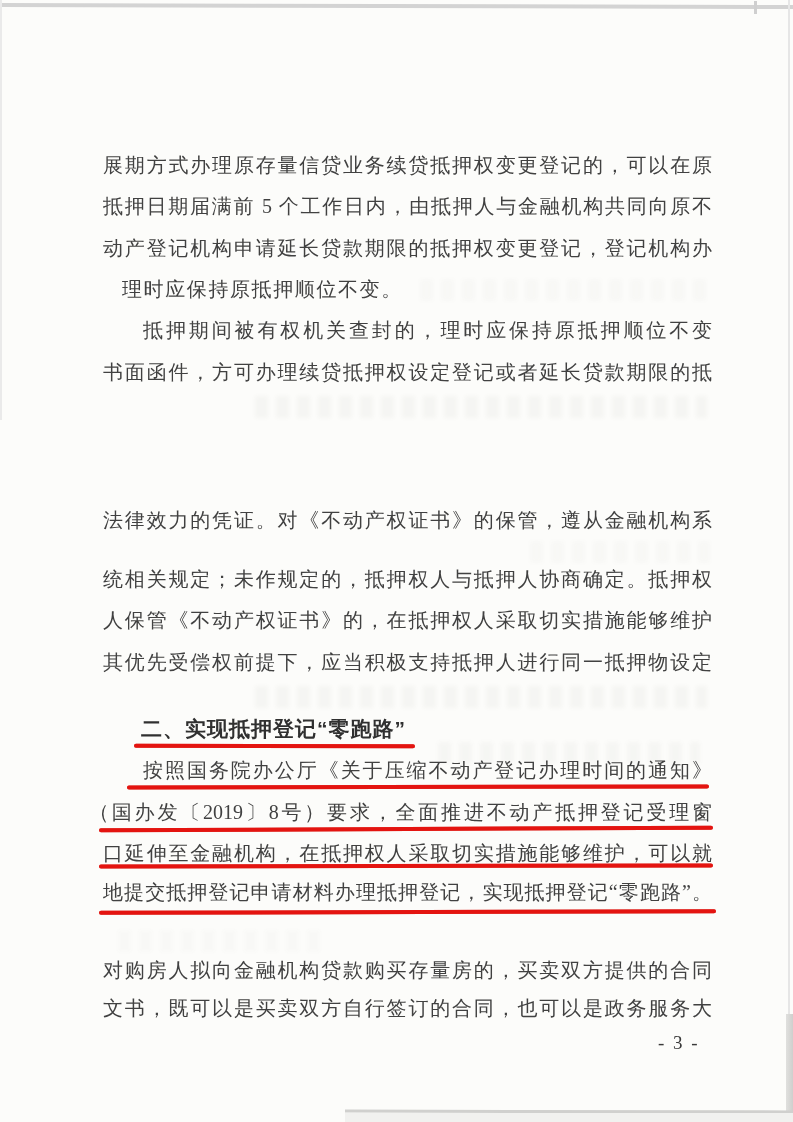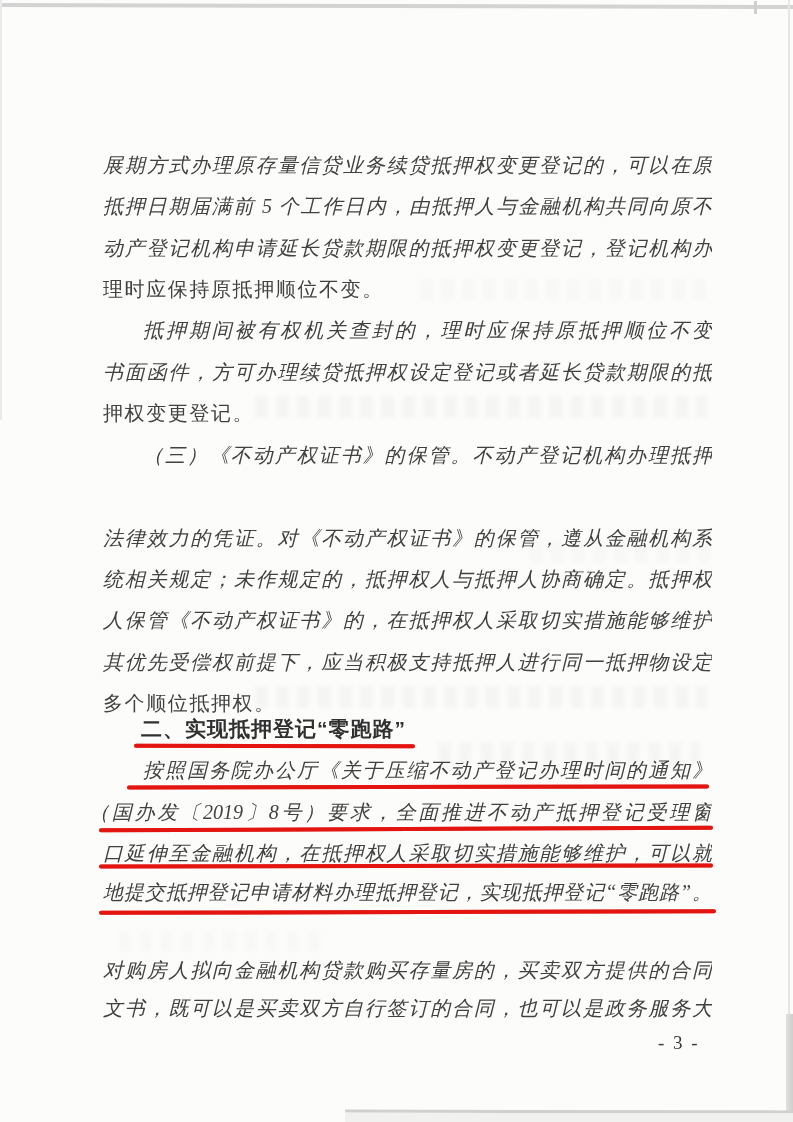--- a/index.html
+++ b/index.html
@@ -12,22 +12,22 @@
     color:#414141;
   }
   
   .line{
     position:absolute;
     left:103px;width:609px;height:27px;
     font-size:20px;line-height:25px;
     white-space:normal;
     overflow:hidden;
   }
-  .full{text-align:justify;text-align-last:justify;font-style:italic;}
-  .short{text-align:left;letter-spacing:1.6px;}
+  .full{text-align:justify;text-align-last:justify;}
+  .short{text-align:left;letter-spacing:1.6px;margin-left:19px;}
   .indent{padding-left:40px;width:569px;}
   .outdent{left:89px;width:623px;}
   .heading{
     position:absolute;left:141px;top:716px;width:560px;
     font-family:"Liberation Sans","DejaVu Sans",sans-serif;
     font-weight:700;font-size:21px;line-height:25px;
     color:#303030;letter-spacing:1px;
   }
   .page-number{
     position:absolute;top:1032px;left:658px;width:90px;
@@ -87,27 +87,24 @@
   <div class="ghost g4"></div>
   <div class="ghost g5"></div>
   <div class="ghost g6"></div>
 
   <div class="line full" style="top:153px">展期方式办理原存量信贷业务续贷抵押权变更登记的，可以在原</div>
   <div class="line full" style="top:194px">抵押日期届满前 5 个工作日内，由抵押人与金融机构共同向原不</div>
   <div class="line full" style="top:236px">动产登记机构申请延长贷款期限的抵押权变更登记，登记机构办</div>
   <div class="line short" style="top:277px">理时应保持原抵押顺位不变。</div>
   <div class="line full indent" style="top:318px">抵押期间被有权机关查封的，理时应保持原抵押顺位不变</div>
   <div class="line full" style="top:360px">书面函件，方可办理续贷抵押权设定登记或者延长贷款期限的抵</div>
-  <div class="line short" style="top:401px">押权变更登记。</div>
-  <div class="line full indent" style="top:443px">（三）《不动产权证书》的保管。不动产登记机构办理抵押</div>
-  <div class="line full" style="top:526px">法律效力的凭证。对《不动产权证书》的保管，遵从金融机构系</div>
+  <div class="line full" style="top:508px">法律效力的凭证。对《不动产权证书》的保管，遵从金融机构系</div>
   <div class="line full" style="top:567px">统相关规定；未作规定的，抵押权人与抵押人协商确定。抵押权</div>
   <div class="line full" style="top:608px">人保管《不动产权证书》的，在抵押权人采取切实措施能够维护</div>
   <div class="line full" style="top:650px">其优先受偿权前提下，应当积极支持抵押人进行同一抵押物设定</div>
-  <div class="line short" style="top:691px">多个顺位抵押权。</div>
 
   <div class="heading">二、实现抵押登记“零跑路”</div>
 
   <div class="line full indent" style="top:758px">按照国务院办公厅《关于压缩不动产登记办理时间的通知》</div>
   <div class="line full outdent" style="top:800px">（国办发〔2019〕8号）要求，全面推进不动产抵押登记受理窗</div>
   <div class="line full" style="top:841px">口延伸至金融机构，在抵押权人采取切实措施能够维护，可以就</div>
   <div class="line full" style="top:880px">地提交抵押登记申请材料办理抵押登记，实现抵押登记“零跑路”。</div>
   <div class="line full" style="top:958px">对购房人拟向金融机构贷款购买存量房的，买卖双方提供的合同</div>
   <div class="line full" style="top:996px">文书，既可以是买卖双方自行签订的合同，也可以是政务服务大</div>
 

